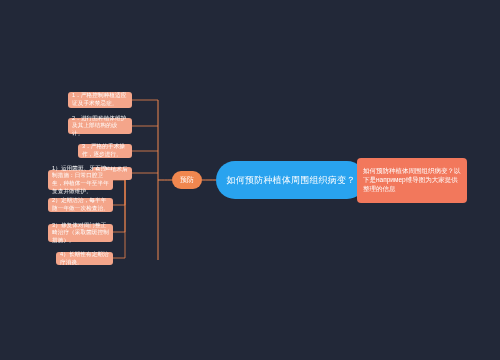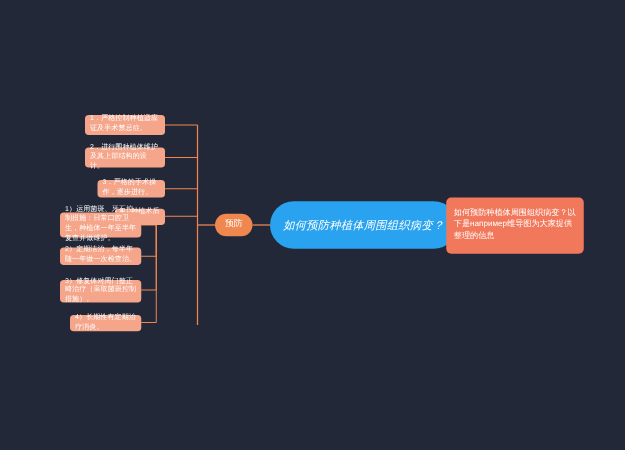--- a/index.html
+++ b/index.html
@@ -36,21 +36,20 @@
   .central {
     left: 216px;
     top: 161px;
     width: 150px;
     height: 38px;
     background: #29a3ef;
     border-radius: 19px;
     font-size: 9px;
     padding: 2px 8px;
     letter-spacing: 0.2px;
-    font-style: italic;
   }
 
   
   .branch {
     left: 172px;
     top: 171px;
     width: 30px;
     height: 18px;
     background: #f0874f;
     border-radius: 9px;

